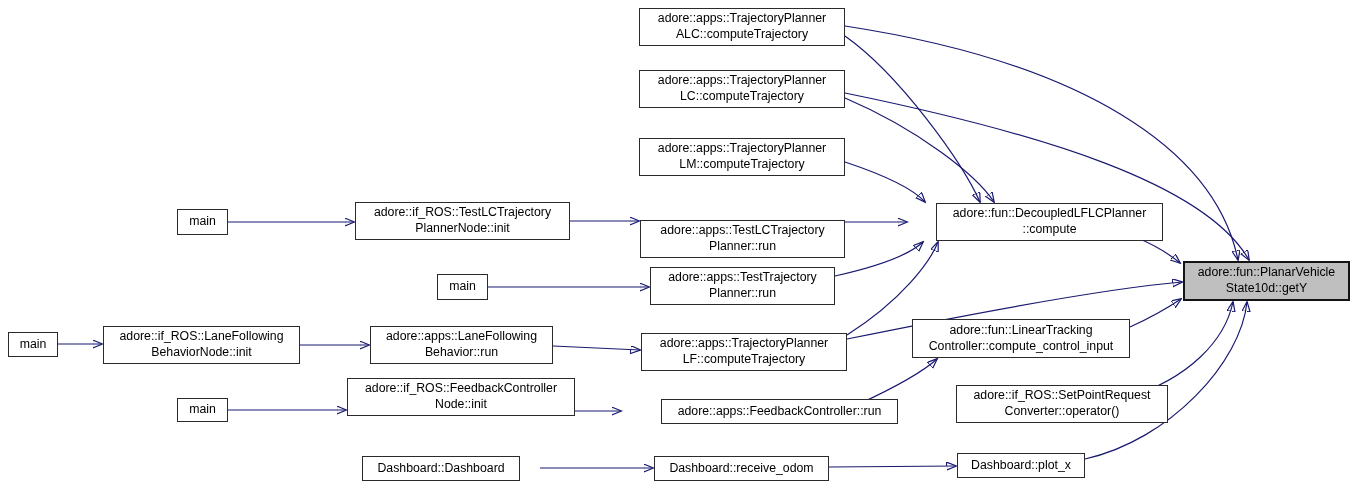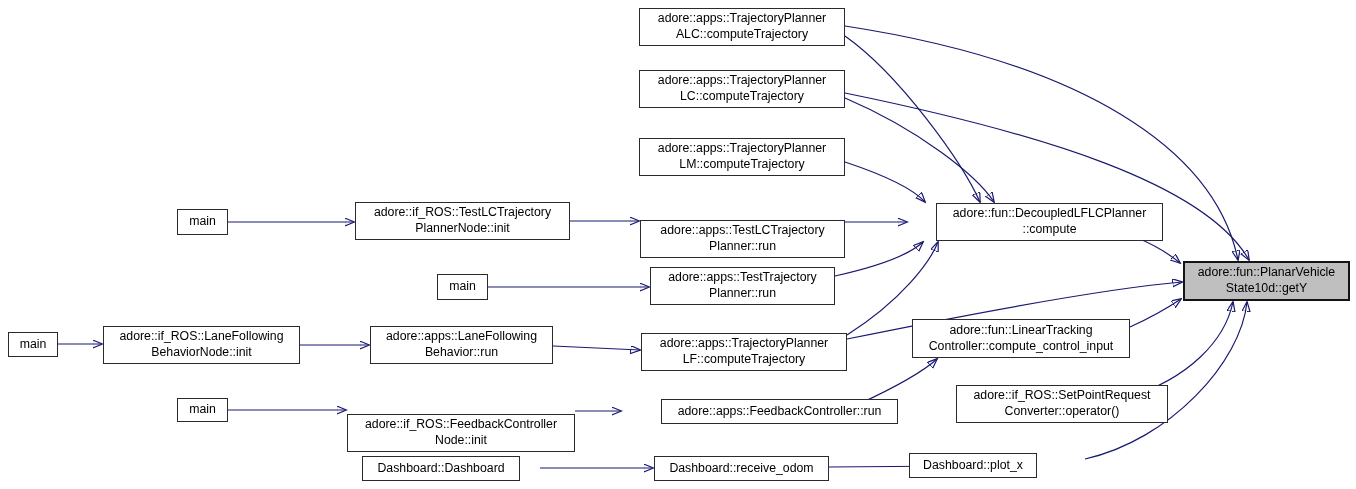--- a/index.html
+++ b/index.html
@@ -91,22 +91,22 @@
       <div class="node" style="left: 8px; top: 332px; width: 50px; height: 25px;">main</div>
       <div class="node" style="left: 103px; top: 326px; width: 197px; height: 38px;">adore::if_ROS::LaneFollowing
 BehaviorNode::init</div>
       <div class="node" style="left: 370px; top: 326px; width: 183px; height: 38px;">adore::apps::LaneFollowing
 Behavior::run</div>
       <div class="node" style="left: 641px; top: 333px; width: 206px; height: 38px;">adore::apps::TrajectoryPlanner
 LF::computeTrajectory</div>
       <div class="node" style="left: 912px; top: 319px; width: 218px; height: 39px;">adore::fun::LinearTracking
 Controller::compute_control_input</div>
       <div class="node" style="left: 177px; top: 398px; width: 51px; height: 24px;">main</div>
-      <div class="node" style="left: 347px; top: 414px; width: 228px; height: 38px;">adore::if_ROS::FeedbackController
+      <div class="node" style="left: 347px; top: 378px; width: 228px; height: 38px;">adore::if_ROS::FeedbackController
 Node::init</div>
       <div class="node" style="left: 622px; top: 399px; width: 237px; height: 25px; margin-left: 39px;">adore::apps::FeedbackController::run</div>
       <div class="node" style="left: 956px; top: 385px; width: 212px; height: 38px;">adore::if_ROS::SetPointRequest
 Converter::operator()</div>
       <div class="node" style="left: 362px; top: 456px; width: 158px; height: 25px;">Dashboard::Dashboard</div>
       <div class="node" style="left: 654px; top: 456px; width: 175px; height: 25px;">Dashboard::receive_odom</div>
-      <div class="node" style="left: 909px; top: 453px; width: 128px; height: 25px;">Dashboard::plot_x</div>
+      <div class="node" style="left: 957px; top: 453px; width: 128px; height: 25px;">Dashboard::plot_x</div>
     </div>
 </div>
 
 </body></html>

